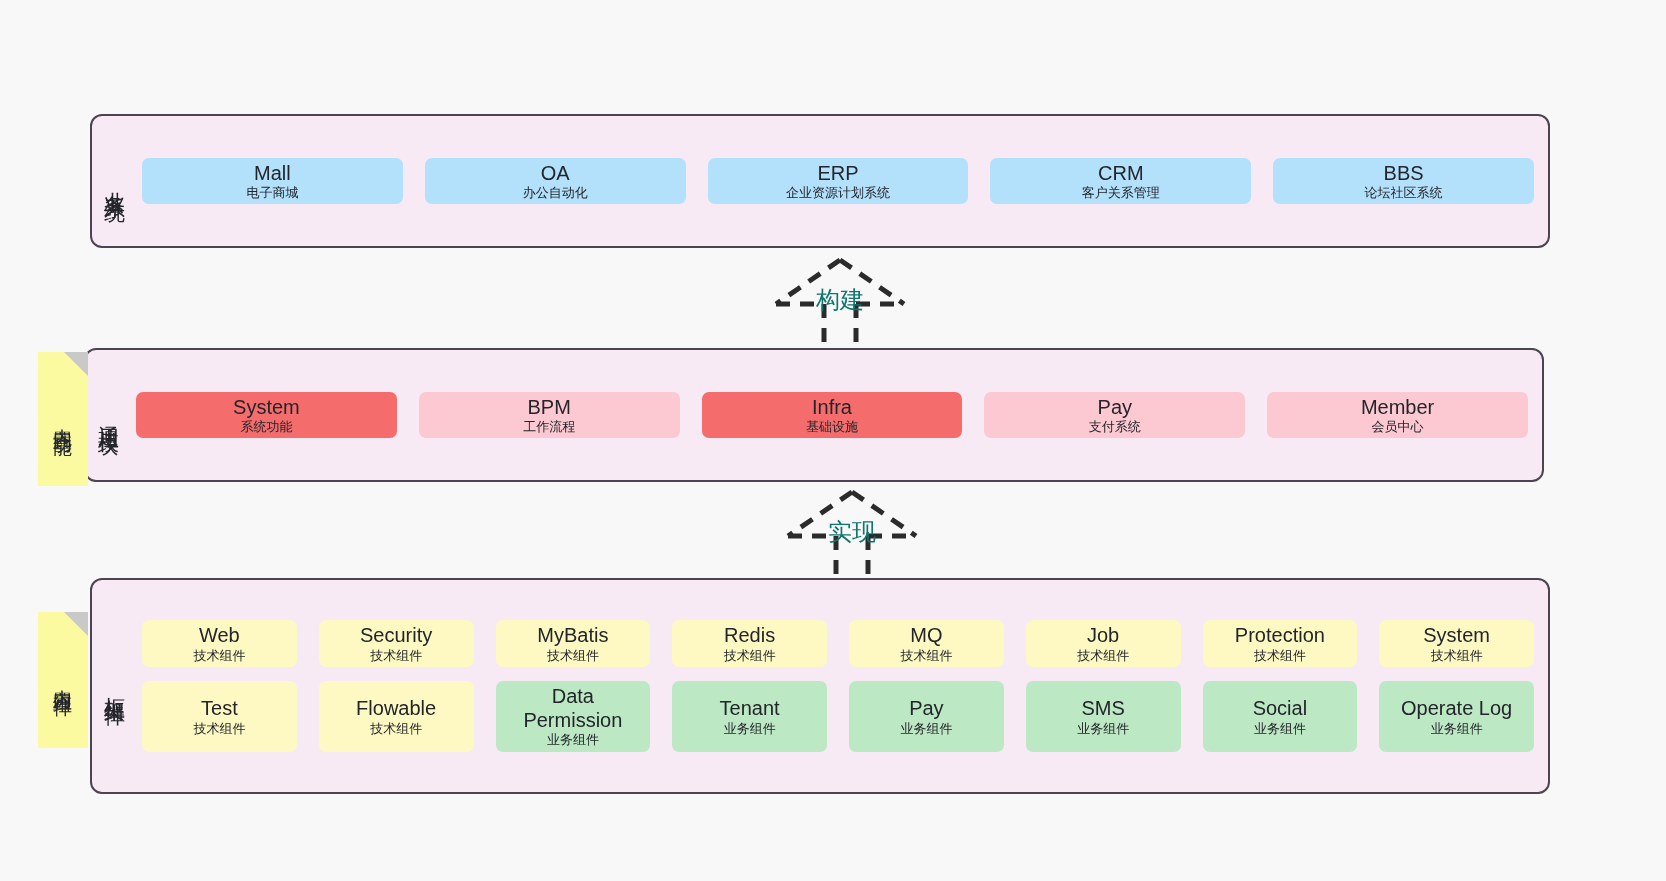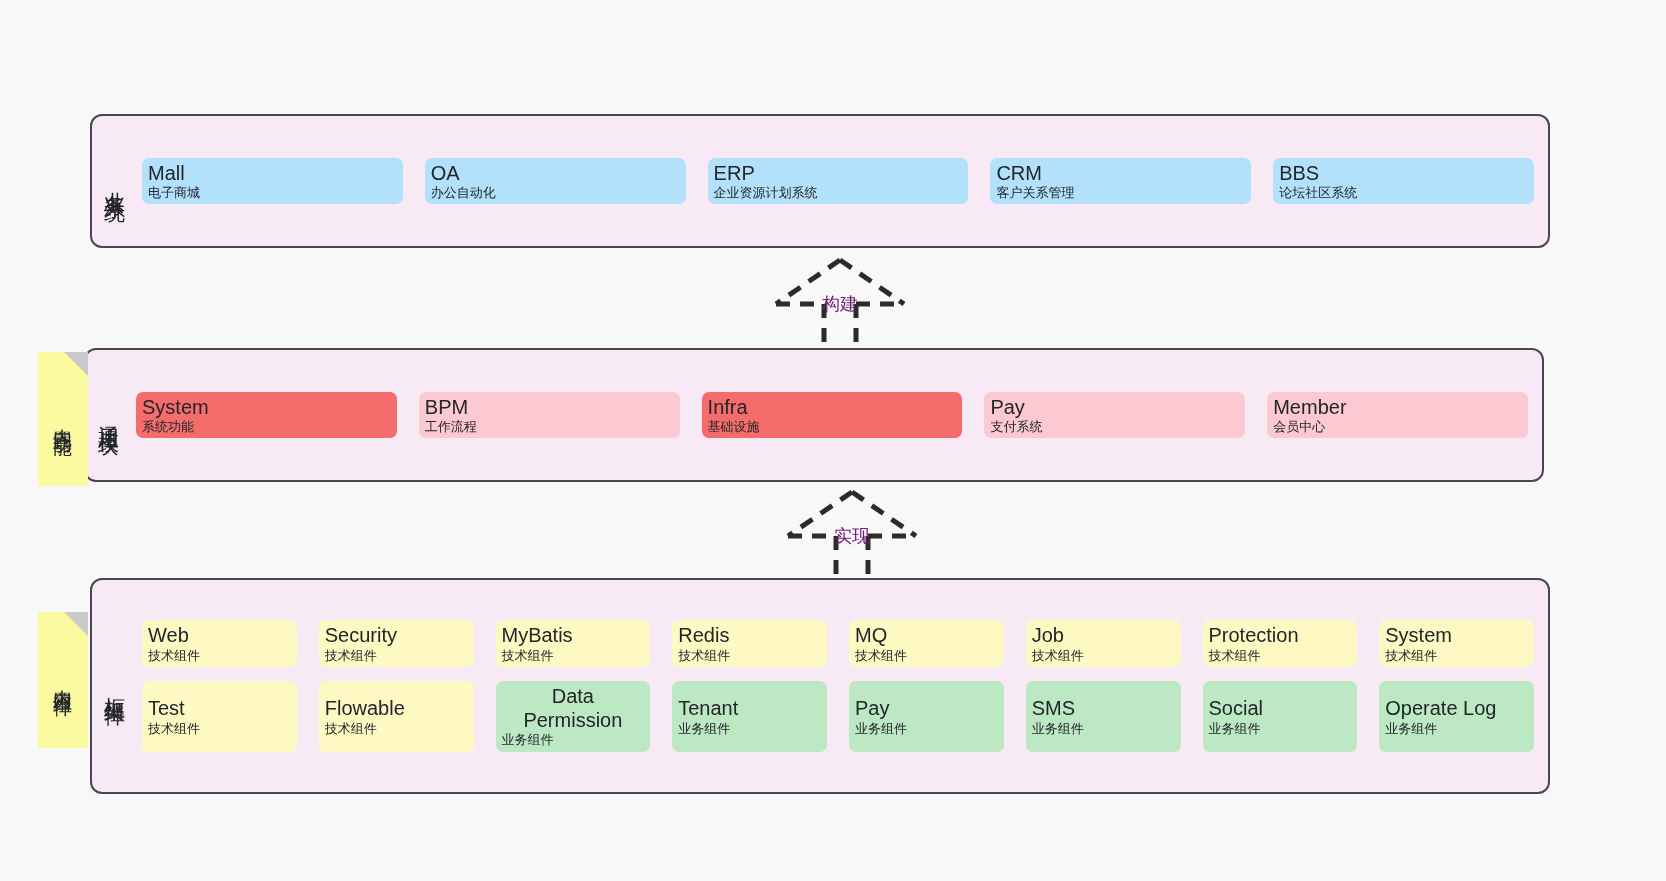--- a/index.html
+++ b/index.html
@@ -62,27 +62,27 @@
     display: flex;
     gap: 22px;
   }
 
   
   .card {
     flex: 1 1 0;
     border-radius: 7px;
     display: flex;
     flex-direction: column;
-    align-items: flex-start;
+    align-items: center;
     justify-content: center;
     text-align: center;
     line-height: 1.18;
     color: #22252a;
     box-sizing: border-box;
-    padding: 4px 6px;
+    padding: 4px 18px;
   }
   .card .t1 { font-size: 20px; }
   .card .t2 { font-size: 13px; }
 
   .h-blue   { background: #b3e0fb; }
   .h-red    { background: #f56c6c; }
   .h-pink   { background: #fcc9d2; }
   .h-green  { background: #fef9c3; }
   .h-lgreen { background: #bde8c4; }
 
@@ -117,23 +117,23 @@
   .conn {
     position: absolute;
     width: 160px;
     height: 96px;
   }
   .conn svg { display: block; width: 160px; height: 96px; overflow: visible; }
   .conn-label {
     position: absolute;
     left: 50%;
     transform: translateX(-50%);
-    top: 36px;
-    font-size: 18px;
-    color: #701a75;
+    top: 28px;
+    font-size: 24px;
+    color: #0f766e;
     background: transparent;
     padding: 0 2px;
     white-space: nowrap;
   }
 </style>
 </head>
 <body>
 
 <div id="canvas">
     <div class="layer" style="left: 90px; top: 114px; width: 1460px; height: 134px;">

